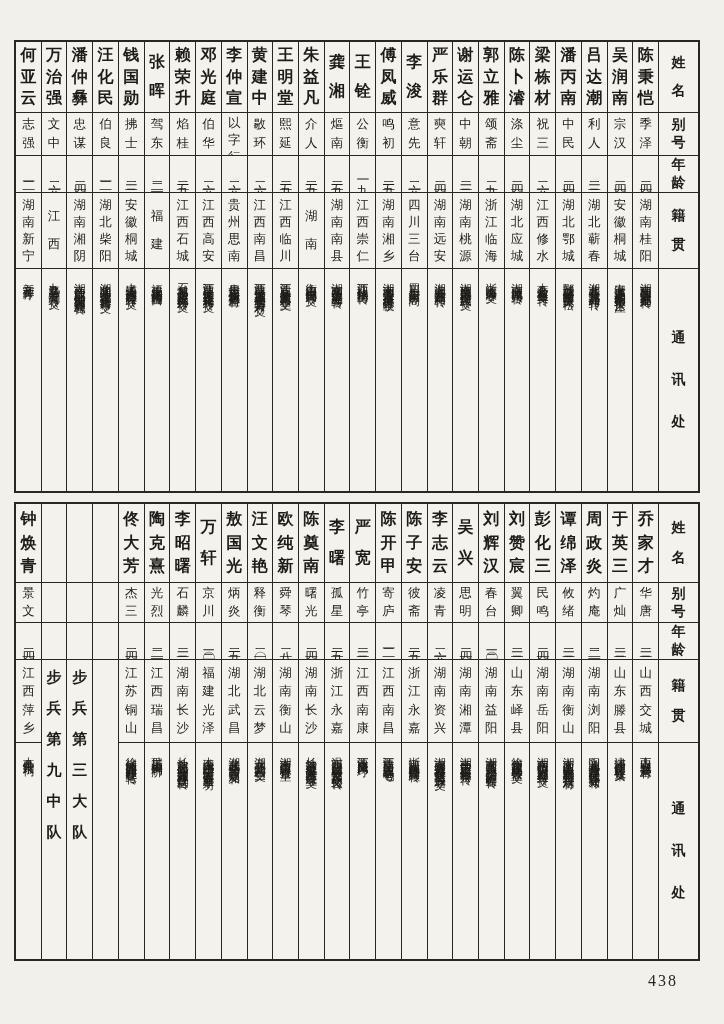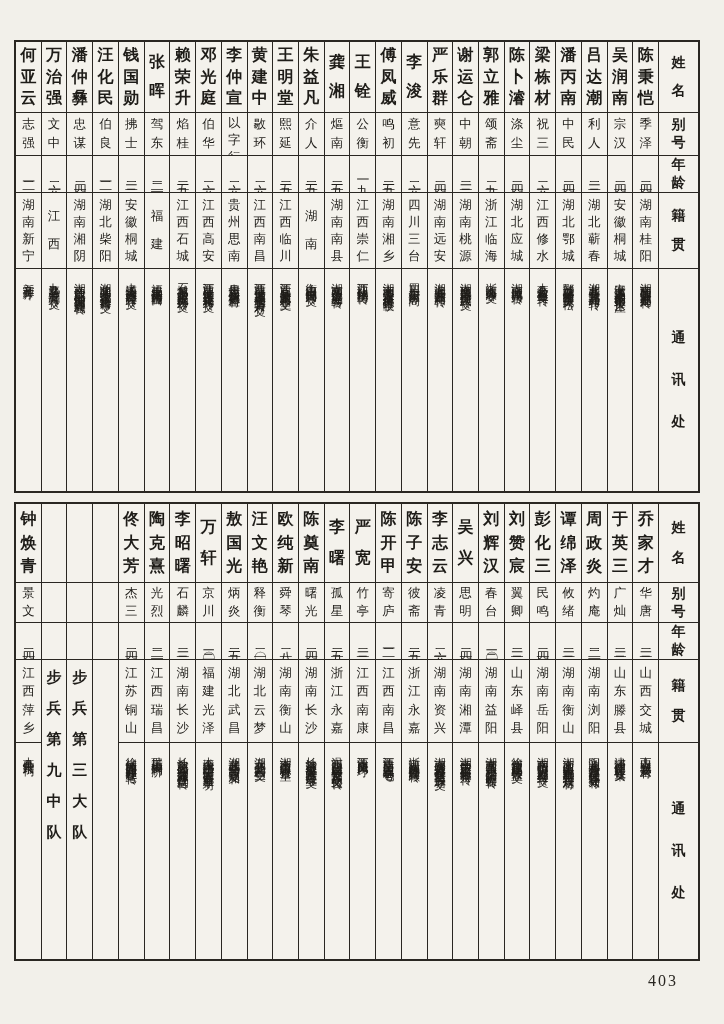--- a/index.html
+++ b/index.html
@@ -1531,14 +1531,14 @@
             <span>西</span>
             <span>萍</span>
             <span>乡</span>
           </div>
         </div>
         <div class="cell c-addr">
           <span class="vtext">本县钟氏宗祠</span>
         </div>
       </div>
     </div>
-  <div class="page-num">403</div>
+  <div class="page-num">438</div>
 </div>
 
 </body></html>

